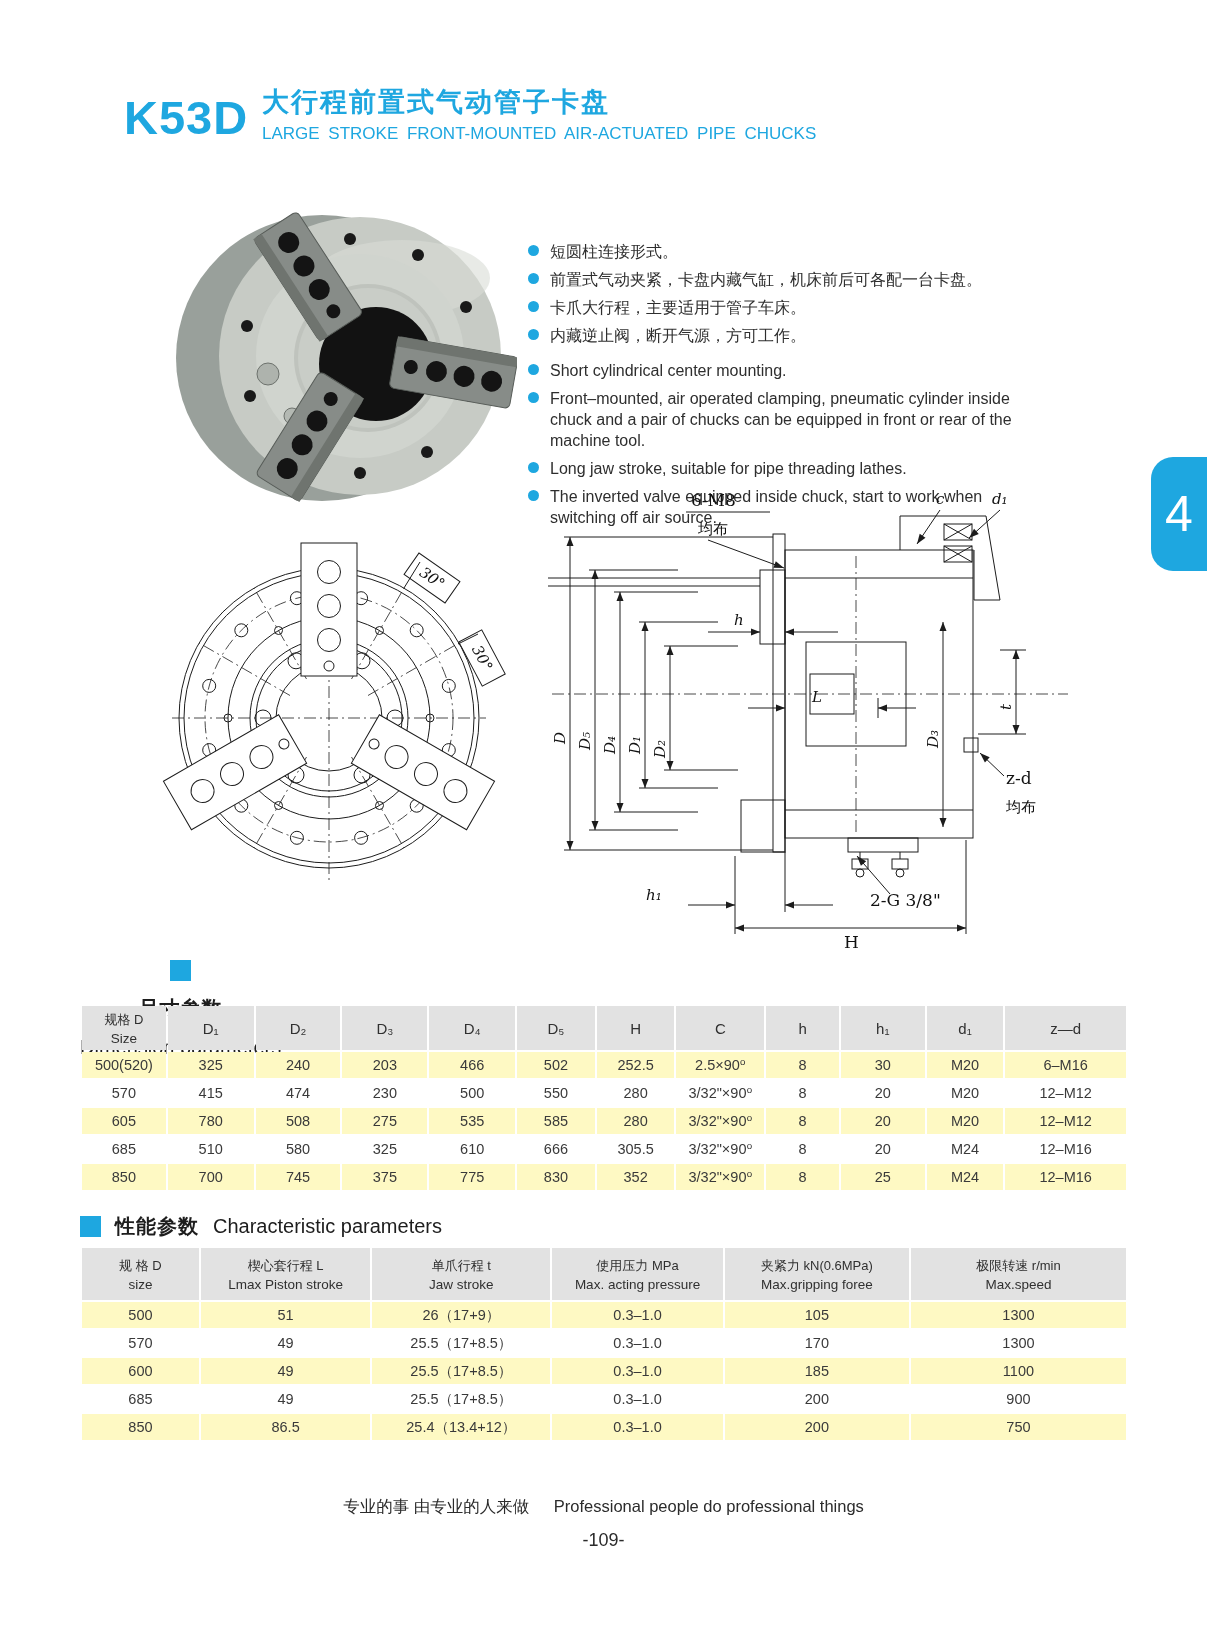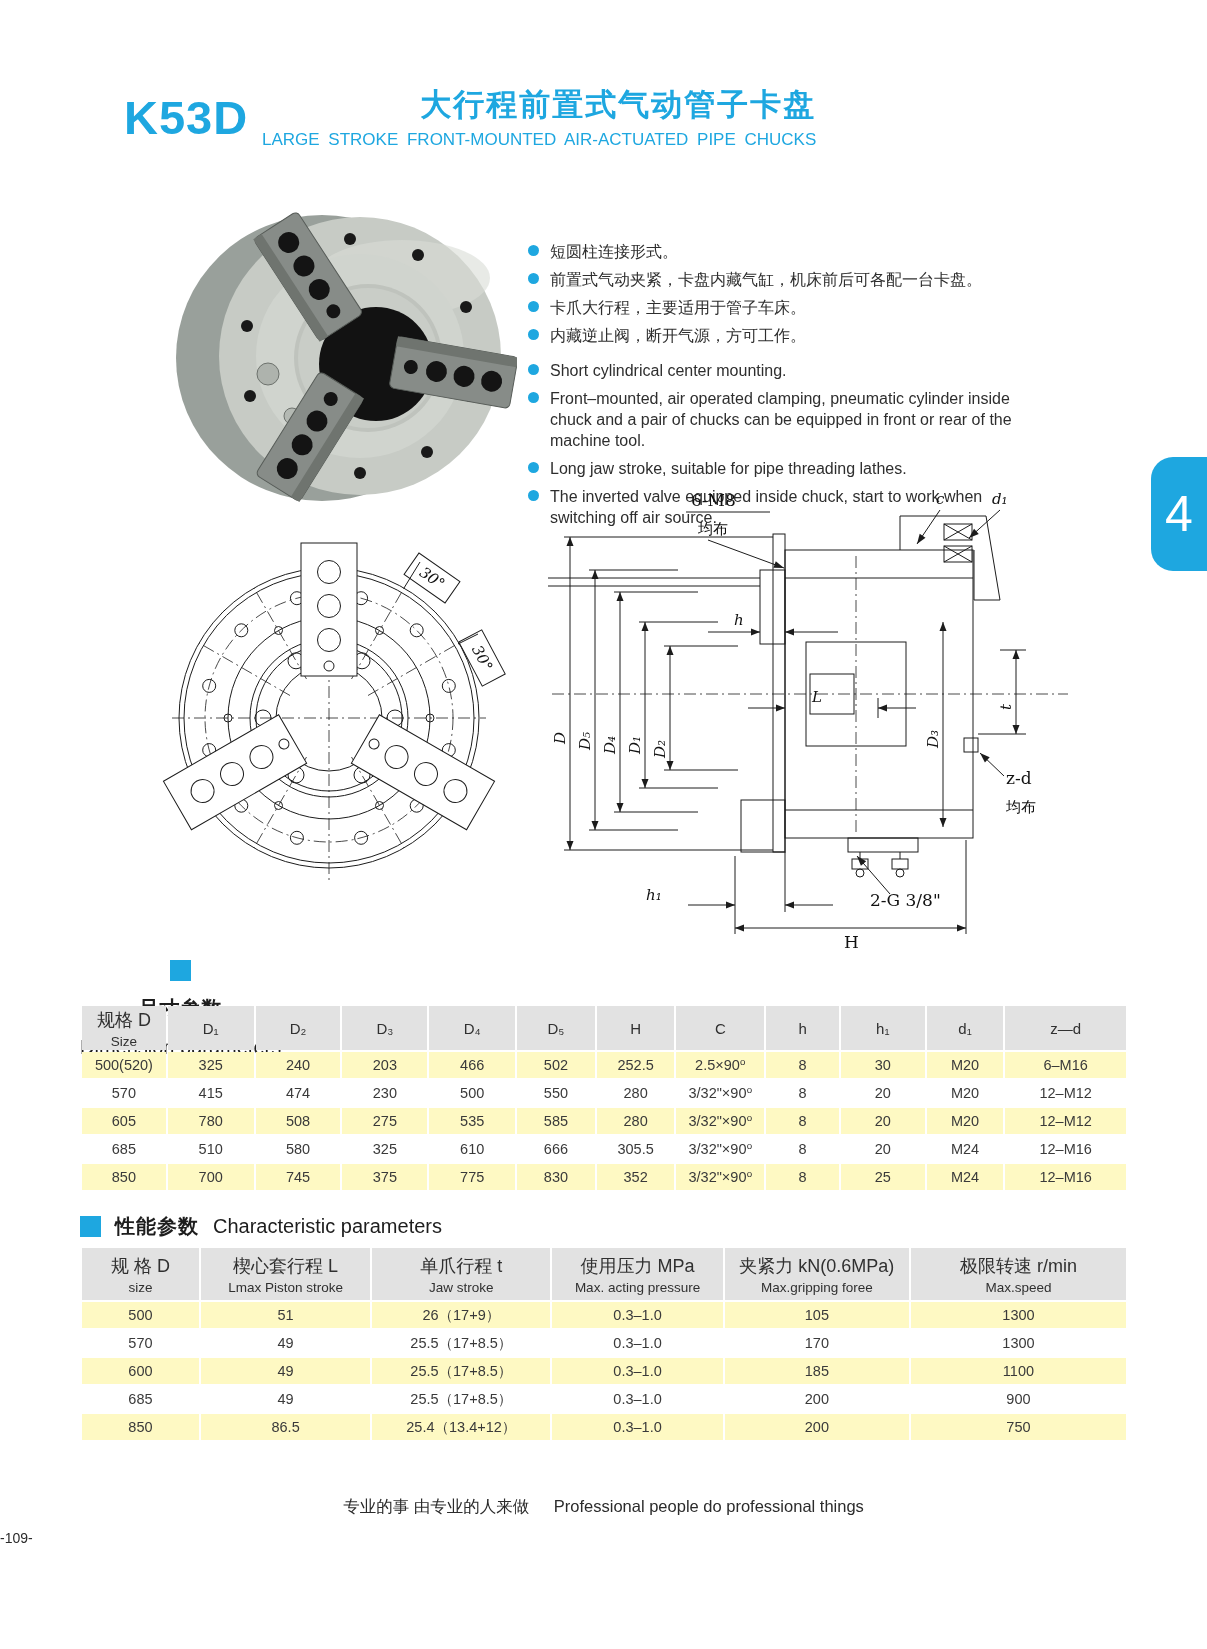--- a/index.html
+++ b/index.html
@@ -3,21 +3,21 @@
 <meta charset="utf-8">
 <style>
   :root{ --c:#1ea7e0; }
   html,body{margin:0;padding:0;background:#f2f2f2;}
   .page{position:relative;width:1207px;height:1649px;margin:0 auto;background:#ffffff;
         font-family:"Liberation Sans","DejaVu Sans",sans-serif;overflow:hidden;}
 
   
   .model{position:absolute;left:124px;top:90px;font-size:47px;font-weight:bold;color:var(--c);letter-spacing:1px;}
   .titles{position:absolute;left:262px;top:84px;}
-  .title-zh{font-size:31px;color:var(--c);font-weight:bold;letter-spacing:2px;text-align:right;}
+  .title-zh{font-size:27px;color:var(--c);font-weight:bold;letter-spacing:2px;}
   .title-en{font-size:17px;color:var(--c);margin-top:4px;word-spacing:4px;}
 
   
   .tab4{position:absolute;right:0;top:457px;width:56px;height:114px;background:var(--c);
         border-radius:22px 0 0 22px;color:#fff;display:flex;align-items:center;justify-content:center;
         font-size:50px;line-height:1;}
 
   
   .features{position:absolute;left:528px;width:496px;margin:0;padding:0;list-style:none;}
   #features-zh{top:241px;}
@@ -45,26 +45,26 @@
   #sec1{top:960px;flex-direction:column;} #sec2{top:1213px;}
 
   
   .tblwrap{position:absolute;left:80px;width:1048px;}
   #t1wrap{top:1004px;} #t2wrap{top:1246px;}
   table{width:100%;border-collapse:separate;border-spacing:2px;table-layout:fixed;}
   th{background:#e2e2e2;font-weight:normal;font-size:15px;color:#303030;height:44px;vertical-align:middle;text-align:center;padding:0;}
   #t2 th{height:52px;}
   td{background:#fff;font-size:14.5px;color:#3a3a3a;height:26px;text-align:center;vertical-align:middle;padding:0;}
   tr.odd td{background:#fef9c3;}
-  .hzh{font-size:18px;} .hen{font-size:13.5px;margin-top:2px;}
+  .hzh{font-size:13px;} .hen{font-size:13.5px;margin-top:2px;}
 
   
   .footer{position:absolute;top:1496px;width:100%;text-align:center;font-size:16.5px;color:#2b2b2b;}
   .footer .fen{margin-left:20px;}
-  .pageno{position:absolute;top:1530px;width:100%;text-align:left;font-size:14px;color:#2b2b2b;}
+  .pageno{position:absolute;top:1530px;width:100%;text-align:center;font-size:18px;color:#2b2b2b;}
 </style>
 </head>
 <body>
 
 <div class="page">
 
   <div class="model">K53D</div>
   <div class="titles">
     <div class="title-zh">大行程前置式气动管子卡盘</div>
     <div class="title-en">LARGE STROKE FRONT-MOUNTED AIR-ACTUATED PIPE CHUCKS</div>

